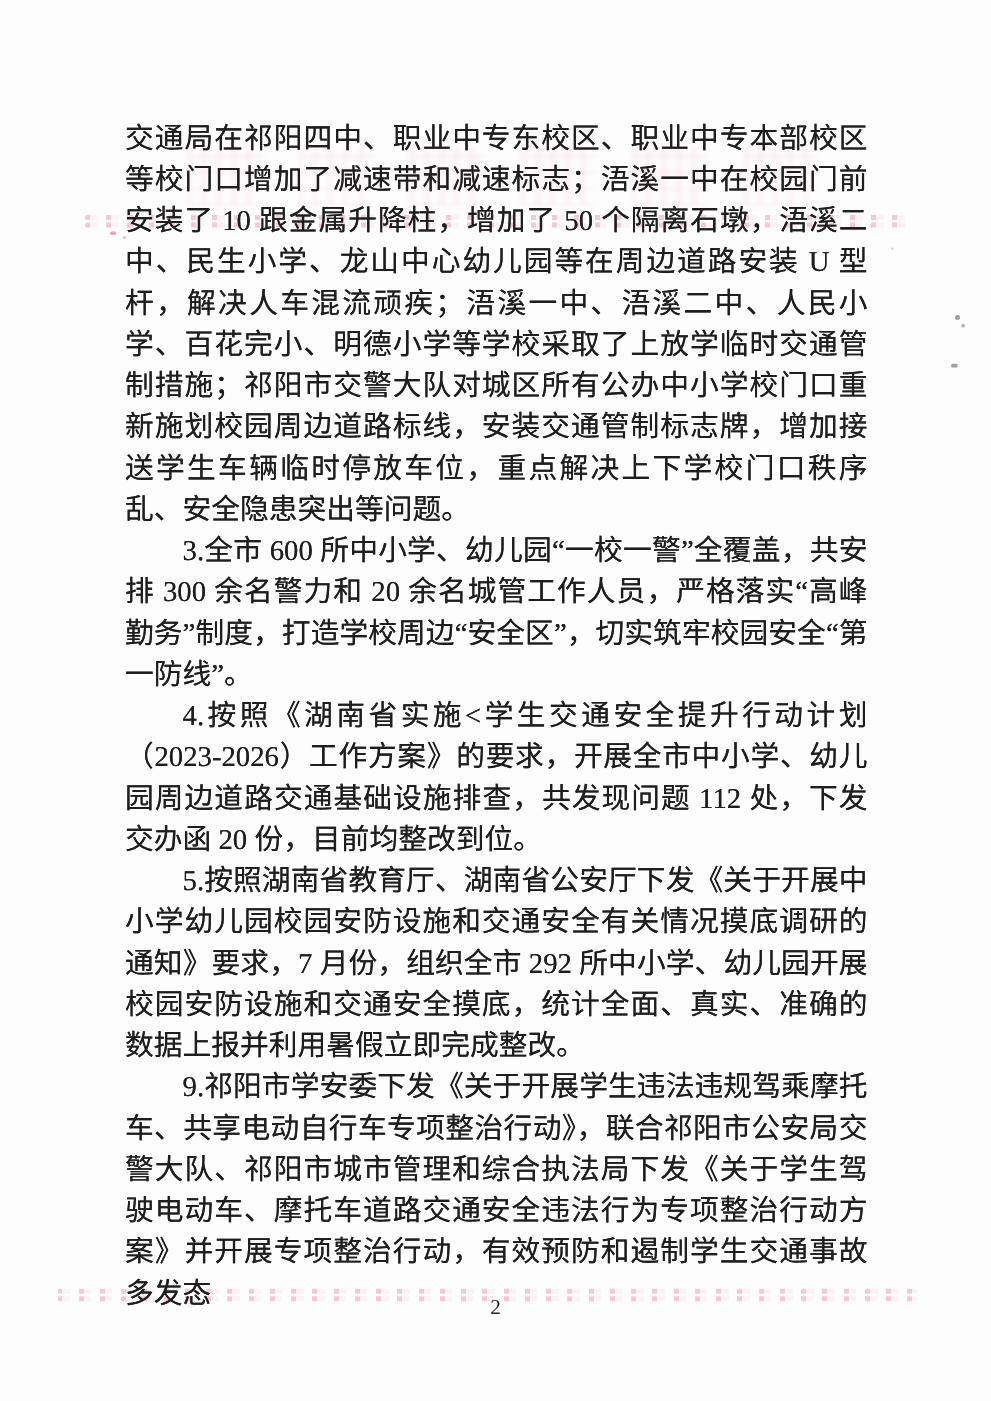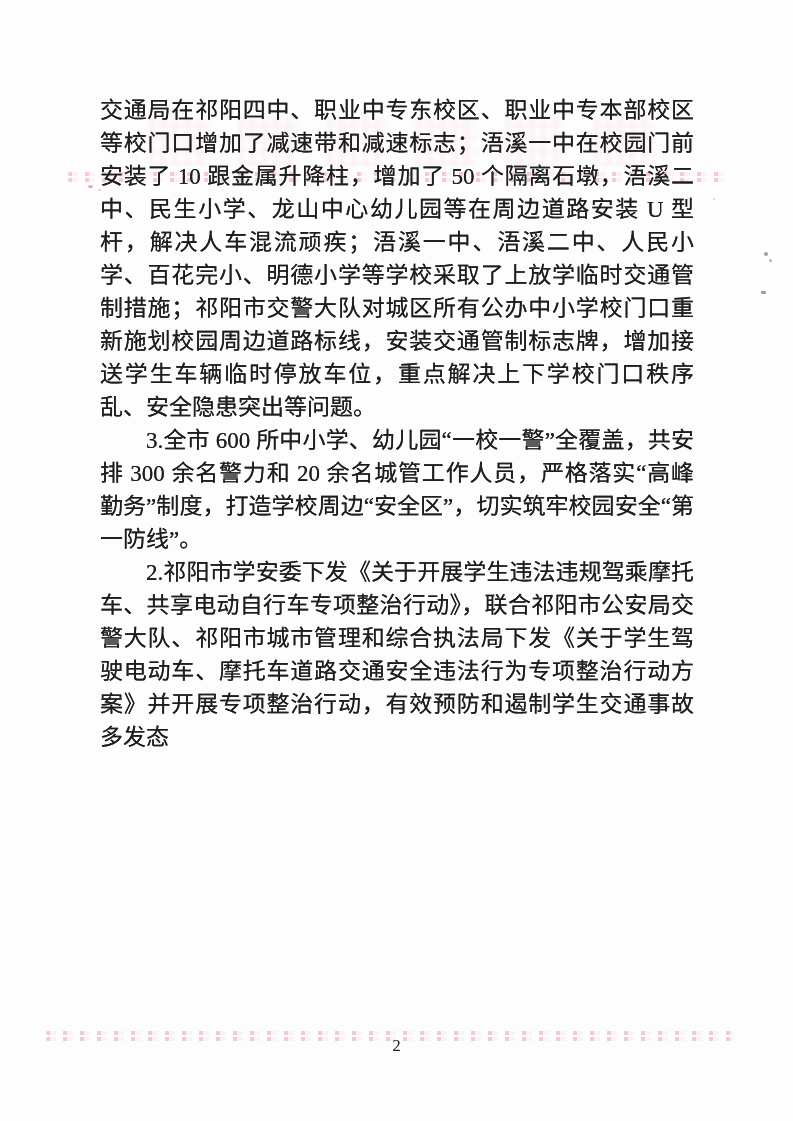--- a/index.html
+++ b/index.html
@@ -105,18 +105,20 @@
   <div class="speck speck-pink-1"></div>
   <div class="speck speck-pink-2"></div>
   <div class="speck speck-gray-1"></div>
   <div class="speck speck-gray-2"></div>
   <div class="speck speck-gray-3"></div>
   <div class="speck speck-gray-4"></div>
 
   <div class="content">
     <p class="para">交通局在祁阳四中、职业中专东校区、职业中专本部校区等校门口增加了减速带和减速标志；浯溪一中在校园门前安装了 10 跟金属升降柱，增加了 50 个隔离石墩，浯溪二中、民生小学、龙山中心幼儿园等在周边道路安装 U 型杆，解决人车混流顽疾；浯溪一中、浯溪二中、人民小学、百花完小、明德小学等学校采取了上放学临时交通管制措施；祁阳市交警大队对城区所有公办中小学校门口重新施划校园周边道路标线，安装交通管制标志牌，增加接送学生车辆临时停放车位，重点解决上下学校门口秩序乱、安全隐患突出等问题。</p>
     <p class="para indent">3.全市 600 所中小学、幼儿园“一校一警”全覆盖，共安排 300 余名警力和 20 余名城管工作人员，严格落实“高峰勤务”制度，打造学校周边“安全区”，切实筑牢校园安全“第一防线”。</p>
-    <p class="para indent">2.祁阳市学安委下发《关于开展学生违法违规驾乘摩托车、共享电动自行车专项整治行动》，联合祁阳市公安局交警大队、祁阳市城市管理和综合执法局下发《关于学生驾驶电动车、摩托车道路交通安全违法行为专项整治行动方案》并开展专项整治行动，有效预防和遏制学生交通事故多发态</p>
+    <p class="para indent">4.按照《湖南省实施&lt;学生交通安全提升行动计划（2023-2026）工作方案》的要求，开展全市中小学、幼儿园周边道路交通基础设施排查，共发现问题 112 处，下发交办函 20 份，目前均整改到位。</p>
+    <p class="para indent">5.按照湖南省教育厅、湖南省公安厅下发《关于开展中小学幼儿园校园安防设施和交通安全有关情况摸底调研的通知》要求，7 月份，组织全市 292 所中小学、幼儿园开展校园安防设施和交通安全摸底，统计全面、真实、准确的数据上报并利用暑假立即完成整改。</p>
+    <p class="para indent">9.祁阳市学安委下发《关于开展学生违法违规驾乘摩托车、共享电动自行车专项整治行动》，联合祁阳市公安局交警大队、祁阳市城市管理和综合执法局下发《关于学生驾驶电动车、摩托车道路交通安全违法行为专项整治行动方案》并开展专项整治行动，有效预防和遏制学生交通事故多发态</p>
   </div>
 
   <div class="page-number">2</div>
 
 </div>
 
 </body></html>

